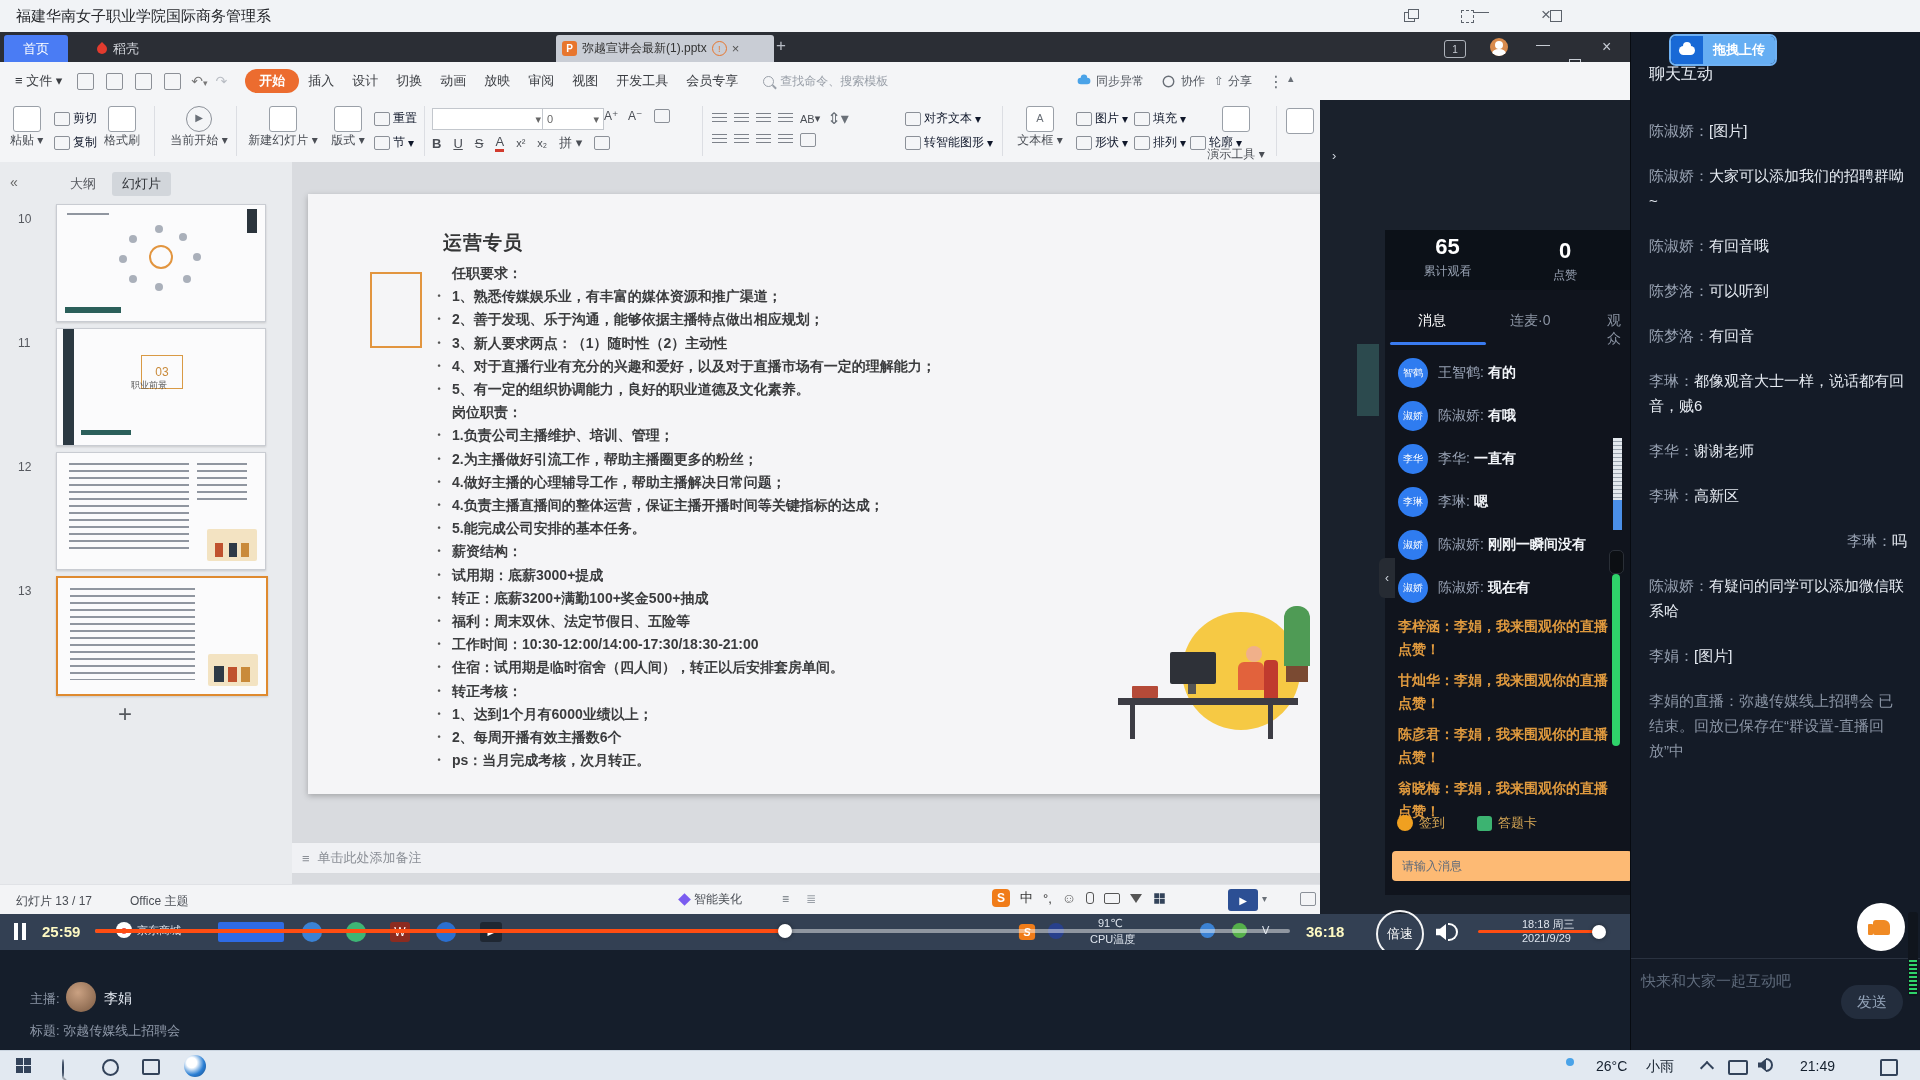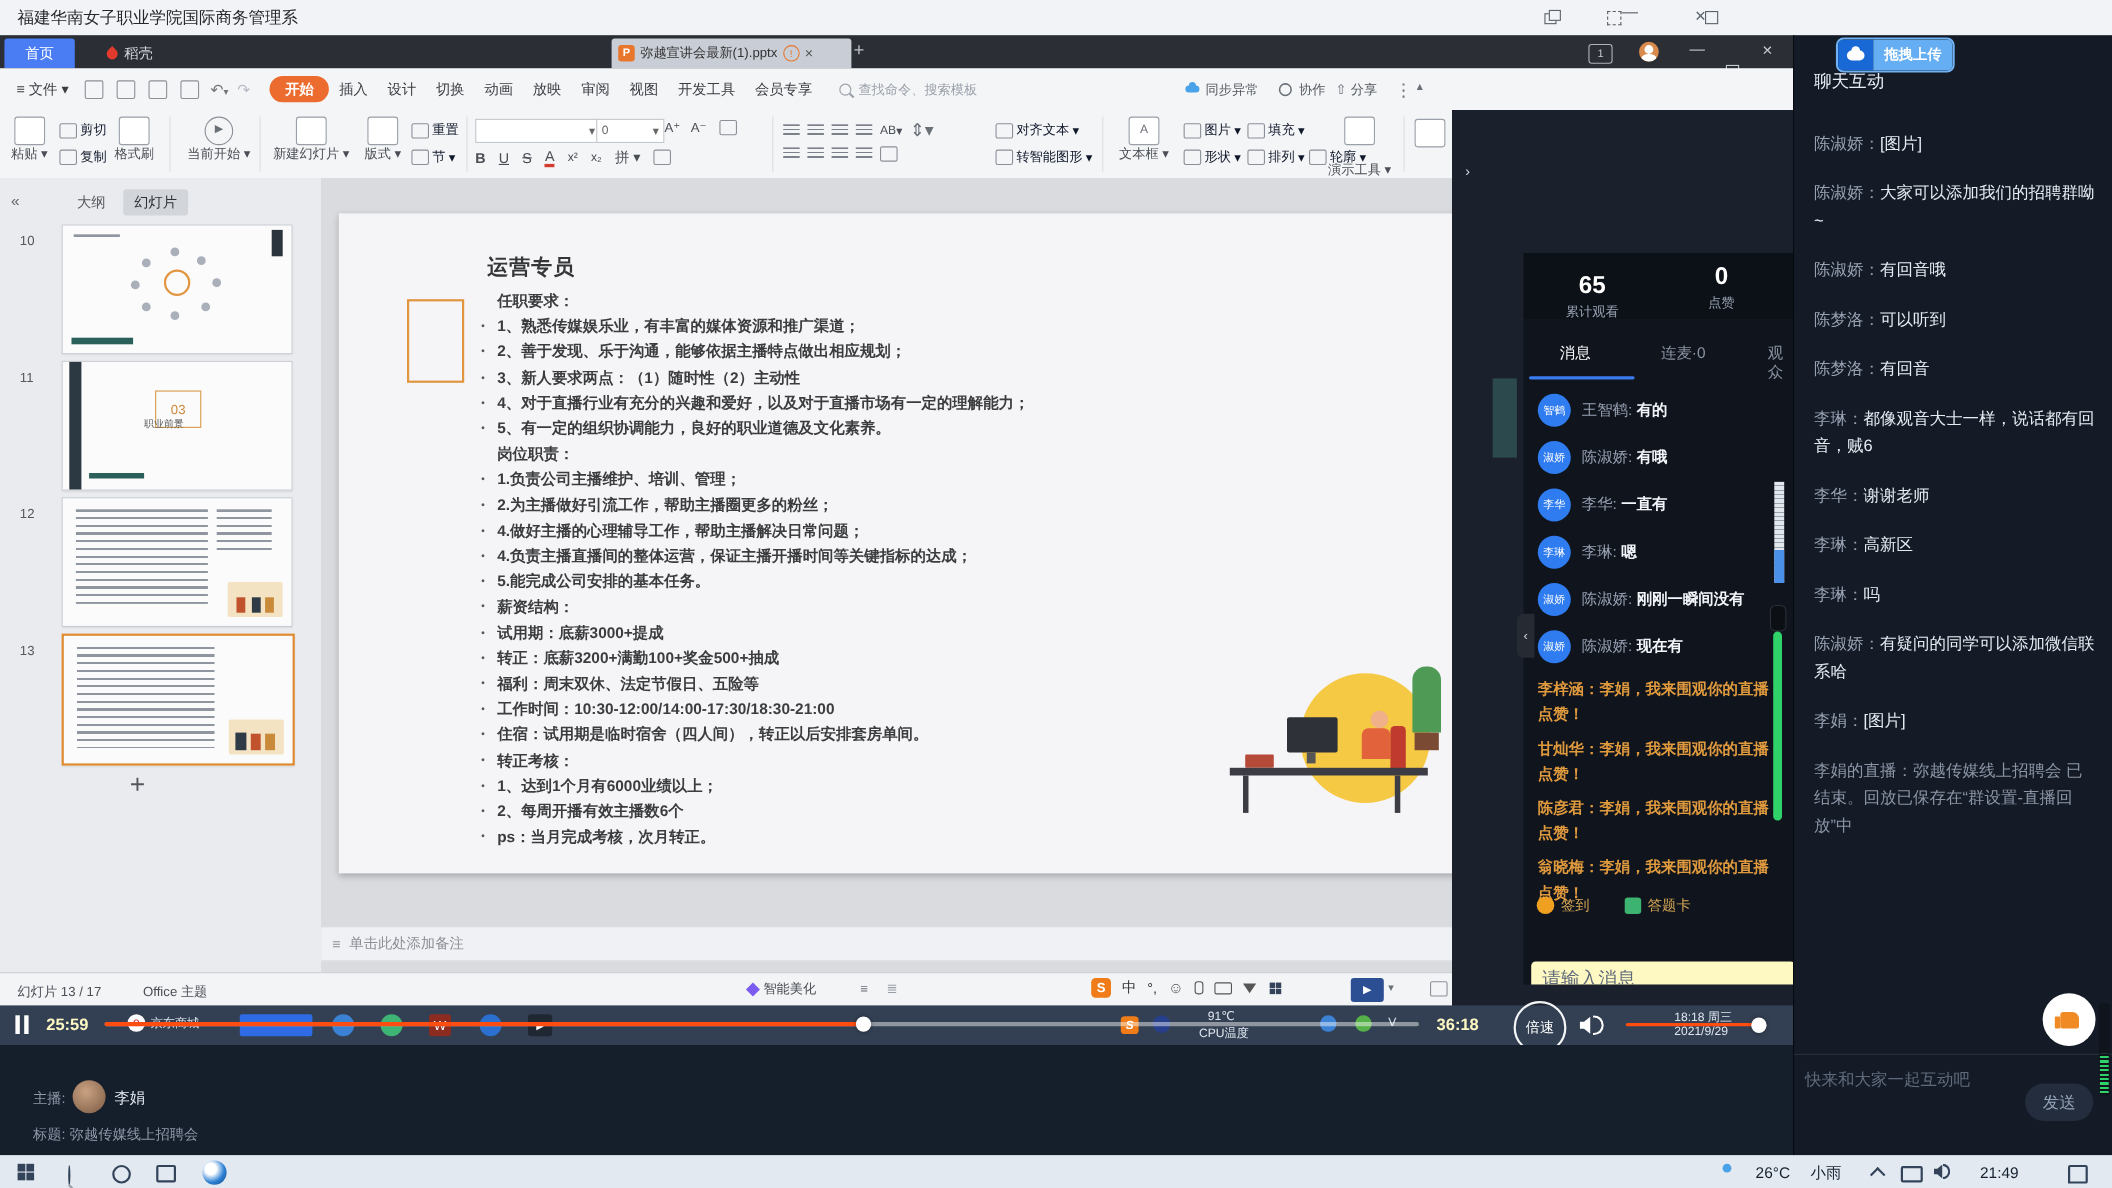--- a/index.html
+++ b/index.html
@@ -76,21 +76,21 @@
   .ovtab{font-size:14px;color:#8b94a3}
   .ovtab.on{color:#fff}
   .ovul{background:#3a7bf0;height:3px;border-radius:2px}
   .mrow{display:flex;align-items:center;margin-bottom:13px;height:30px}
   .mav{width:30px;height:30px;border-radius:50%;background:#2f7cf0;color:#fff;font-size:10px;display:flex;align-items:center;justify-content:center;flex:0 0 30px}
   .mname{color:#97a1b3;font-size:14px;margin:0 4px 0 10px;white-space:nowrap}
   .mtext{color:#f2f5f9;font-size:14px;font-weight:bold;white-space:nowrap}
   .fanmsg{color:#e09a3e;font-size:14px;font-weight:bold;line-height:23px;margin-bottom:8px}
   .fanmsg .l1{white-space:nowrap;overflow:hidden;display:block;width:218px}
   .ovbtn{font-size:13px;color:#d8a855;gap:6px}
-  .ovinput{left:7px;top:644px;width:230px;height:30px;background:#fef9c3;border-radius:4px;color:#5f6a7a;font-size:17px;padding-left:10px}
+  .ovinput{left:7px;top:621px;width:230px;height:30px;background:#fdba74;border-radius:4px;color:#5f6a7a;font-size:12px;padding-left:10px}
   .chevtab{left:1379px;top:558px;width:16px;height:40px;background:#262b33;border-radius:6px 0 0 6px;color:#cfd5dd;font-size:12px;display:flex;align-items:center;justify-content:center}
   .greenbar{left:1612px;top:574px;width:8px;height:172px;background:#2fd36a;border-radius:4px}
   .greenknob{left:1609px;top:550px;width:13px;height:22px;background:#0c0f13;border-radius:5px;border:1px solid #2a2f37}
   .tickstrip{left:1613px;top:438px;width:9px;height:92px;background:repeating-linear-gradient(#e3e8ee 0 3px,#9aa4af 3px 4px)}
   .tickblue{left:1613px;top:500px;width:9px;height:30px;background:#4a8fe8}
   
   .rectask{left:0;top:914px;width:1630px;height:36px;background:#334053}
   .rtxt{color:#dfe5ee;font-size:11px}
   .cicon{width:20px;height:20px;border-radius:50%}
   .ptime{color:#fef9c3;font-size:15px;font-weight:bold}
@@ -499,21 +499,21 @@
   <span class="abs" style="left:1330px;top:8px">67%</span>
   <span class="abs" style="left:1366px;top:9px;color:#6a7078;font-size:10px">▾</span>
 </div>
 
 <div class="abs strip"></div>
 <div class="abs tealbar"></div>
 <span class="abs" style="left:1332px;top:148px;color:#cfd5dd;font-size:13px">›</span>
 
 <div class="abs ovpanel">
   <div class="ovstats">
-    <div style="width:125px;padding-top:16px">
+    <div style="width:125px;padding-top:4px">
       <div class="ovnum">65</div>
       <div class="ovlab">累计观看</div>
     </div>
     <div style="width:110px;padding-top:8px">
       <div class="ovnum">0</div>
       <div class="ovlab">点赞</div>
     </div>
   </div>
   <span class="abs ovtab on" style="left:33px;top:82px">消息</span>
   <span class="abs ovtab" style="left:125px;top:82px">连麦·0</span>
@@ -659,21 +659,21 @@
     </div>
       <div class="cmsg" style="position: relative; margin-bottom: 20px;">
       <span class="cname">李琳：</span><span class="ctext">都像观音大士一样，说话都有回音，贼6</span>
     </div>
       <div class="cmsg" style="position: relative; margin-bottom: 20px;">
       <span class="cname">李华：</span><span class="ctext">谢谢老师</span>
     </div>
       <div class="cmsg" style="position: relative; margin-bottom: 20px;">
       <span class="cname">李琳：</span><span class="ctext">高新区</span>
     </div>
-      <div class="cmsg" style="position: relative; margin-bottom: 20px;">
+      <div class="cmsg" style="position: relative; margin-bottom: 20px; text-align: right;">
       <span class="cname">李琳：</span><span class="ctext">吗</span>
     </div>
       <div class="cmsg" style="position: relative; margin-bottom: 20px;">
       <span class="cname">陈淑娇：</span><span class="ctext">有疑问的同学可以添加微信联系哈</span>
     </div>
       <div class="cmsg" style="position: relative; margin-bottom: 20px;">
       <span class="cname">李娟：</span><span class="ctext">[图片]</span>
     </div>
       <div class="cmsg sys" style="position: relative; margin-bottom: 20px;">
       <span class="cname">李娟的直播：</span><span class="ctext">弥越传媒线上招聘会 已结束。回放已保存在“群设置-直播回放”中</span>

